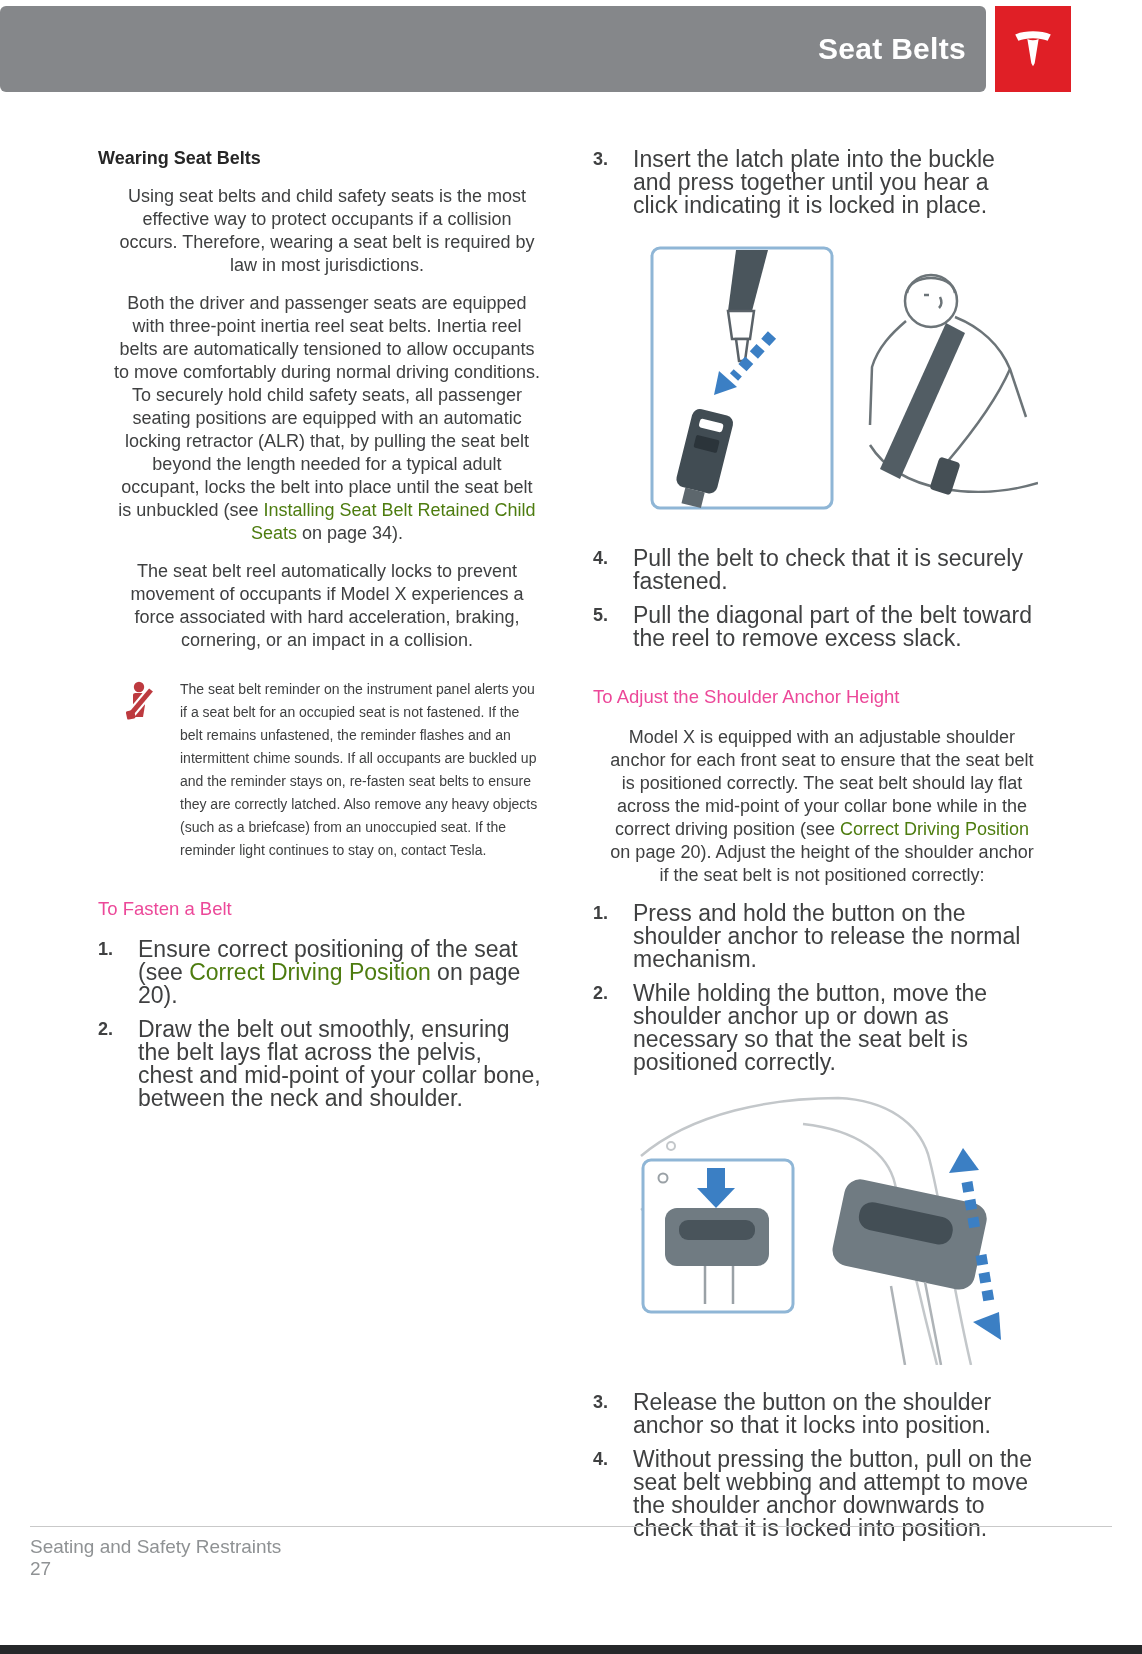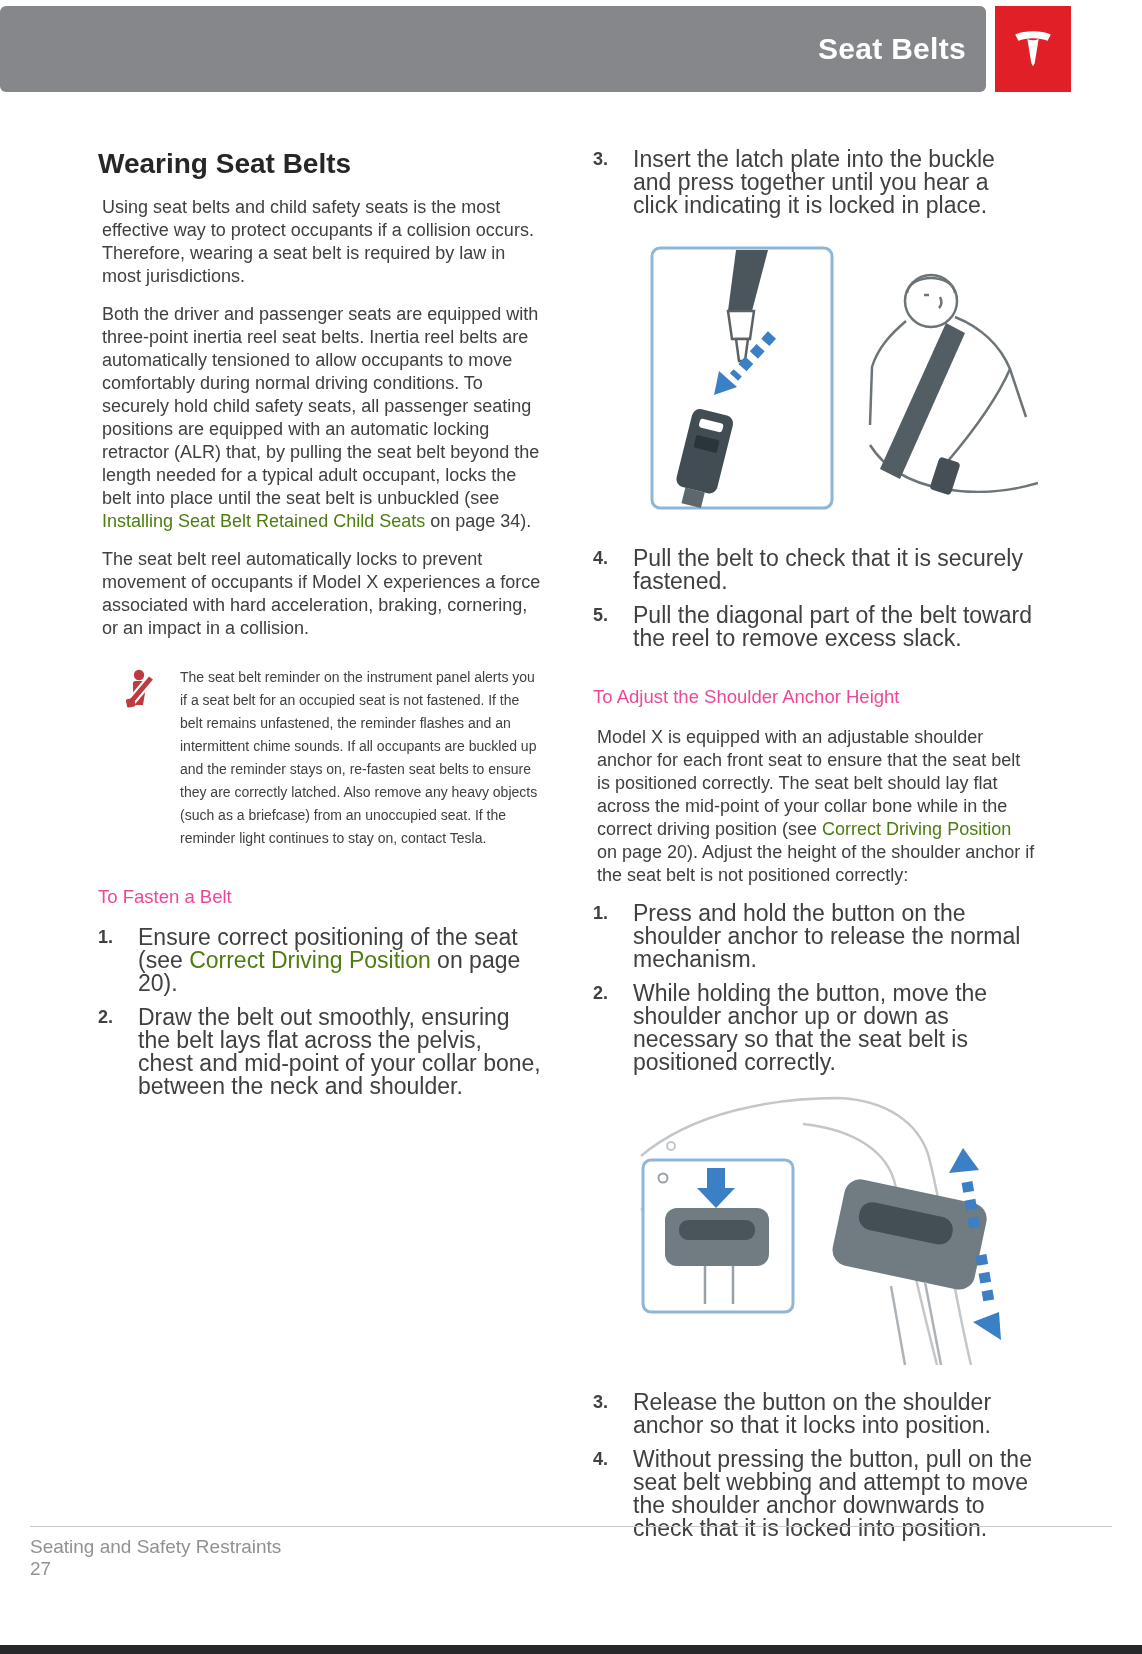--- a/index.html
+++ b/index.html
@@ -47,29 +47,30 @@
   .content {
     position: absolute;
     top: 148px; left: 98px;
     width: 939px;
     display: flex;
     gap: 52px;
   }
   .col { width: 443px; }
 
   h1.section-title {
-    font-size: 28px;
+    font-size: 18px;
     font-weight: 700;
     color: #262626;
     margin: 0 0 16px 0;
   }
   p.body {
     font-size: 18px;
     line-height: 23px;
-    margin: 0 0 15px 4px;
+    margin: 0 0 15px 15px;
+    text-align: center;
   }
   a.doclink { color: #4d7c0f; text-decoration: none; cursor: pointer; }
 
   .note {
     display: flex;
     margin: 26px 0 0 0;
     padding-left: 26px;
   }
   .note-icon { flex: 0 0 36px; margin-top: 3px; }
   .note p { flex: 1; margin: 0 0 0 20px; font-size: 14px; line-height: 23px; }

